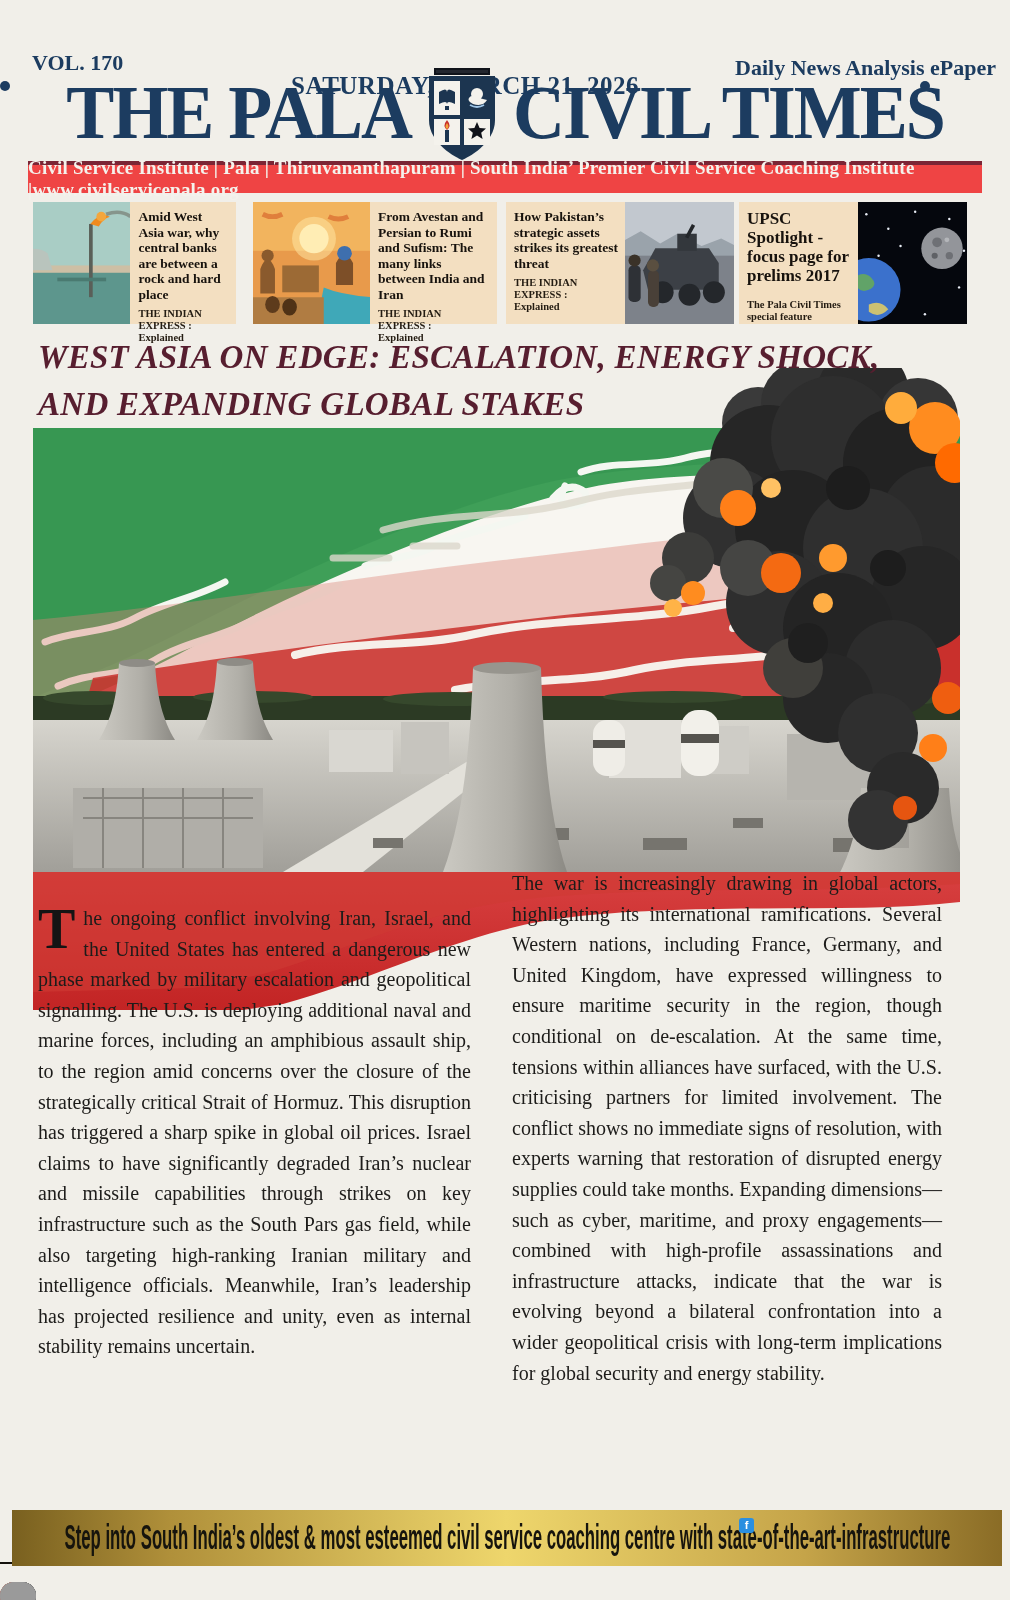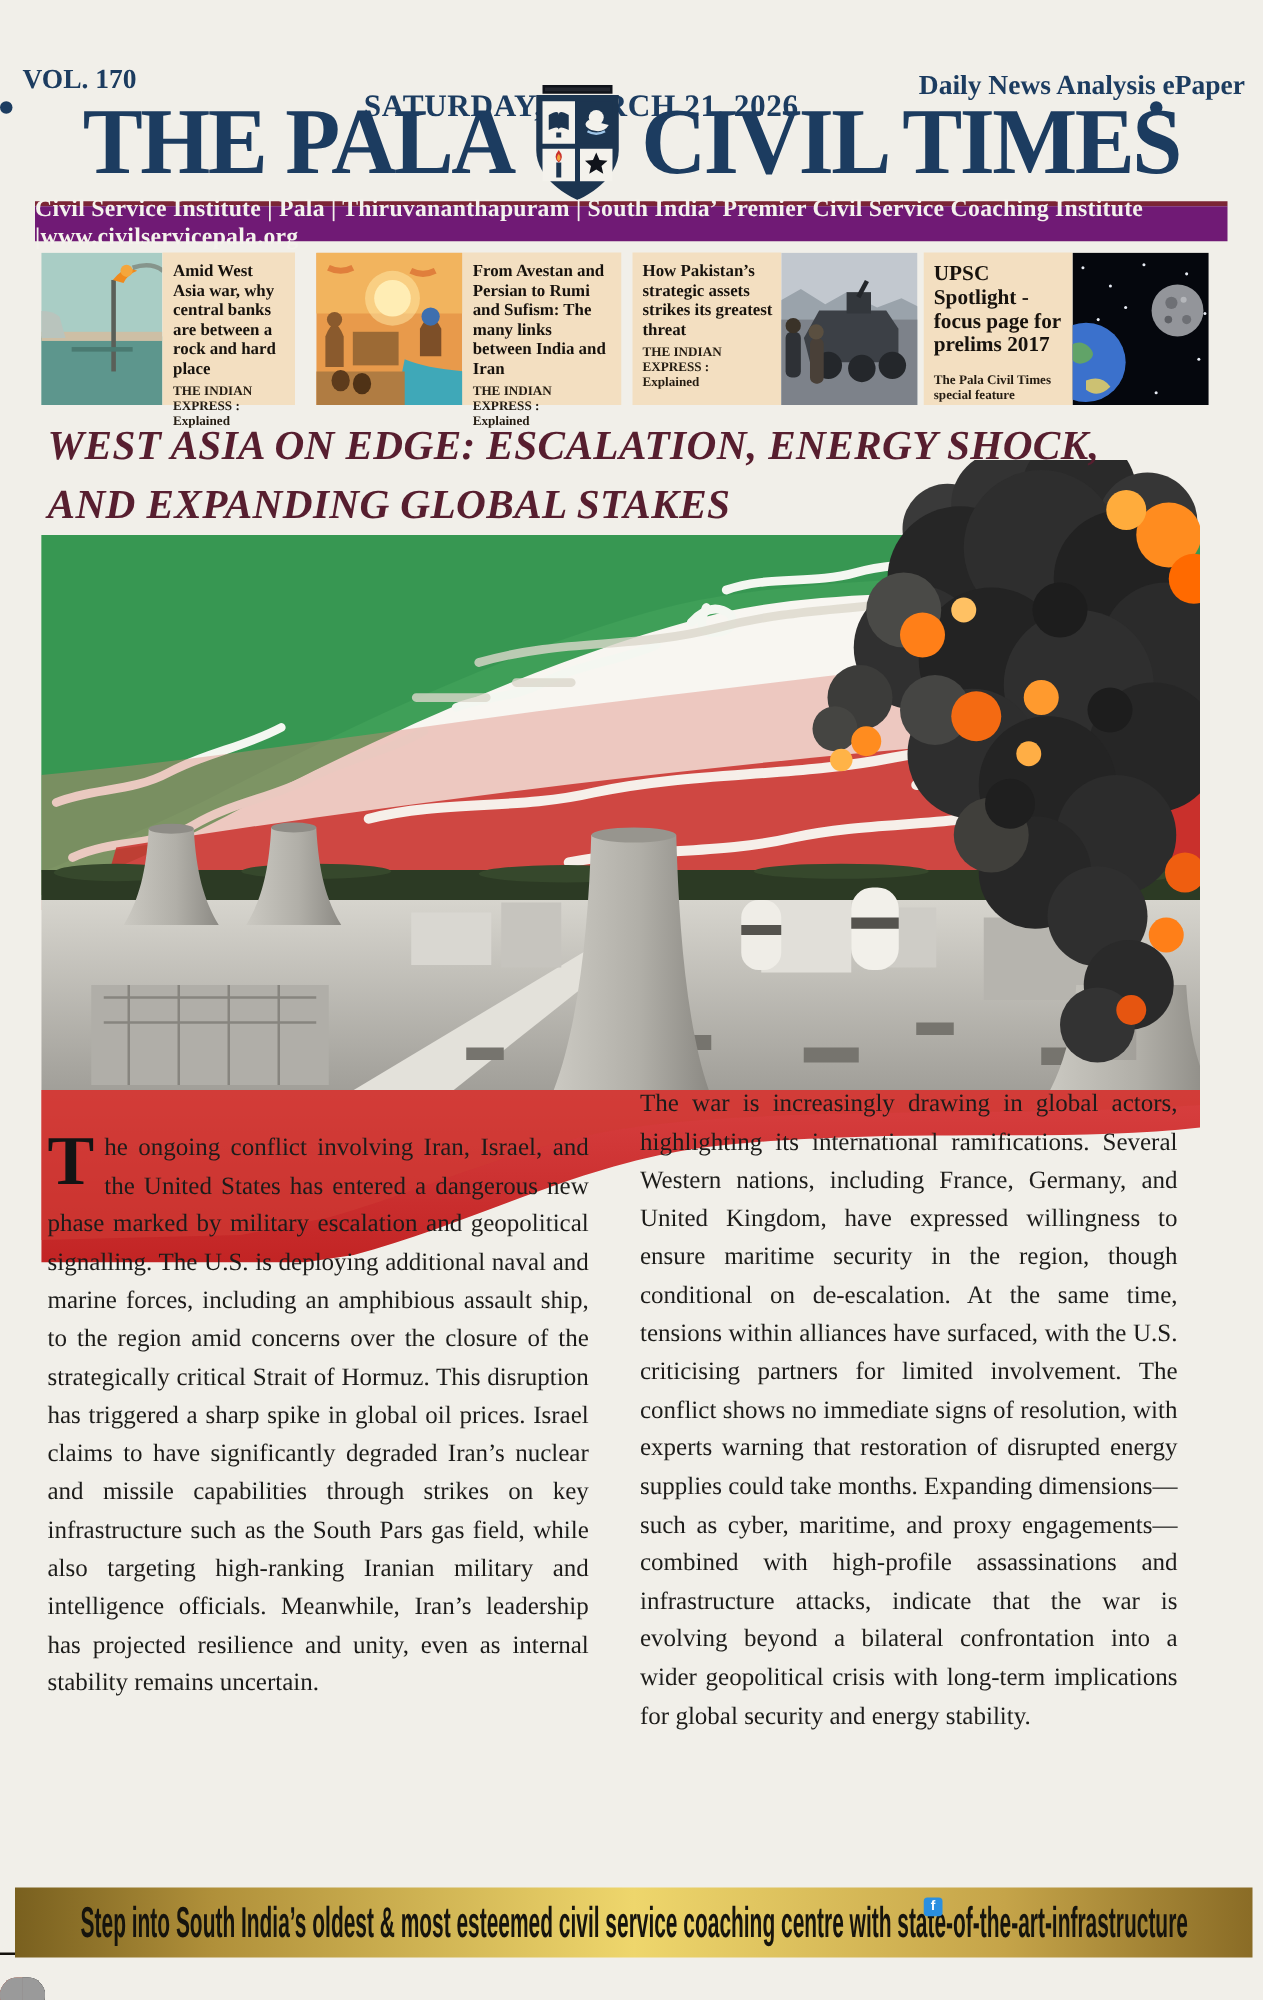--- a/index.html
+++ b/index.html
@@ -1,27 +1,27 @@
 <!DOCTYPE html>
 <html><head>
 <meta charset="utf-8">
 <style>
   html,body{margin:0;padding:0;}
   body{width:1010px;height:1600px;position:relative;background:#f1efe9;font-family:"Liberation Serif",serif;overflow:hidden;}
   
   .date-row{position:absolute;top:28px;left:0;width:930px;display:flex;justify-content:space-between;align-items:center;gap:58px;margin-top:44px;}
   .date-text{font-size:25px;font-weight:bold;color:#1c3c60;letter-spacing:.5px;}
   .dot{width:10px;height:10px;border-radius:50%;background:#1c3c60;}
-  .vol{position:absolute;top:50px;left:18px;font-size:22px;font-weight:bold;color:#1c3c60;}
+  .vol{position:absolute;top:50px;left:32px;font-size:22px;font-weight:bold;color:#1c3c60;}
   .edition{position:absolute;top:55px;right:14px;font-size:22px;font-weight:bold;color:#1c3c60;}
   .masthead{position:absolute;top:62px;left:0;width:100%;display:flex;justify-content:center;align-items:center;gap:12px;}
   .mast-title{font-size:72px;font-weight:bold;color:#1c3c60;letter-spacing:-2px;line-height:92px;transform:scaleY(1.05);white-space:nowrap;}
   .logo{width:78px;height:96px;flex:0 0 78px;margin-top:6px;}
   .rule-maroon{position:absolute;top:161px;left:28px;width:954px;height:4px;background:#7b2535;}
-  .info-bar{position:absolute;top:165px;left:28px;width:954px;height:28px;background:#701a75;display:flex;align-items:center;justify-content:center;}
+  .info-bar{position:absolute;top:165px;left:28px;width:954px;height:28px;background:#ef4444;display:flex;align-items:center;justify-content:center;}
   .info-bar span{color:#f4f2ec;font-size:19px;font-weight:bold;letter-spacing:.2px;}
   
   .teasers{position:absolute;top:202px;left:33px;width:934px;height:122px;display:flex;}
   .teaser{height:122px;display:flex;cursor:pointer;}
   .teaser:nth-child(1){width:203px;margin-right:17px;}
   .teaser:nth-child(2){width:244px;margin-right:9px;}
   .teaser:nth-child(3){width:228px;margin-right:5px;}
   .teaser:nth-child(4){width:228px;}
   .t-img{width:48%;height:100%;overflow:hidden;}
   .t-img svg{display:block;width:100%;height:100%;}

